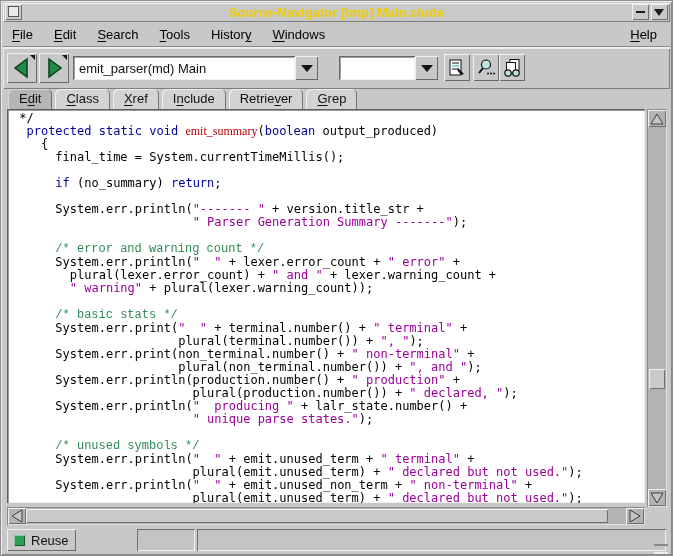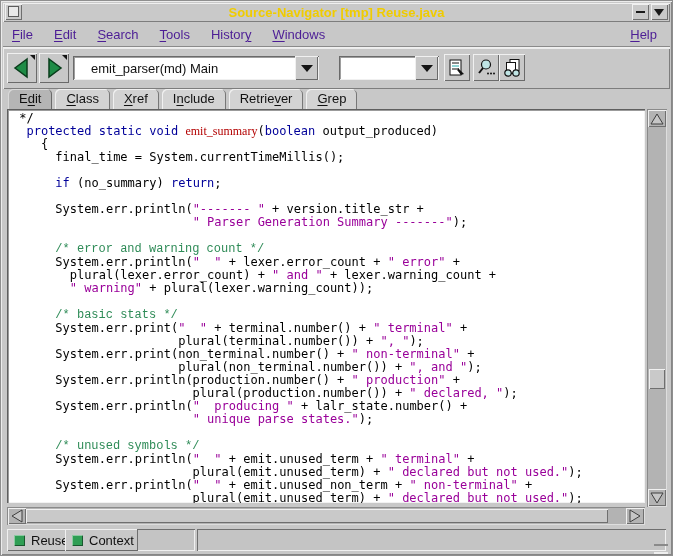--- a/index.html
+++ b/index.html
@@ -18,39 +18,39 @@
     box-shadow:inset 1px 1px 0 #f0f0f0, inset -1px -1px 0 #6f6f6f;}
   .wm-menu{left:2px;}
   .wm-menu .inner{position:absolute;left:3px;top:2px;width:9px;height:9px;background:#e9e9e9;border:1px solid #5c5c5c;}
   .wm-min{right:21px;}
   .wm-min .bar{position:absolute;left:4px;top:7px;width:9px;height:2px;background:#1a1a1a;}
   .wm-max{right:2px;}
   .wm-max .tri{position:absolute;left:3px;top:5px;width:0;height:0;
     border-left:5px solid transparent;border-right:5px solid transparent;border-top:7px solid #1a1a1a;}
 
   
-  .menubar{position:absolute;left:3px;top:23px;right:3px;height:23px;display:flex;align-items:center;font-size:13px;color:#4c1d95;}
+  .menubar{position:absolute;left:3px;top:23px;right:3px;height:23px;display:flex;align-items:center;font-size:13px;color:#000000;}
   .menu-items{display:flex;}
   .menu-item{padding:2px 9px;margin-right:3px;cursor:default;}
   .menu-help{margin-left:auto;padding:2px 10px;}
   .groove{position:absolute;left:3px;right:3px;top:46px;height:0;
     border-top:1px solid #8a8a8a;border-bottom:1px solid #f0f0f0;}
 
   
   .toolbar{position:absolute;left:3px;top:48px;right:3px;height:41px;background:#c8c8c8;
     box-shadow:inset 1px 1px 0 #ececec, inset -1px -1px 0 #7d7d7d;}
   .tb-btn{position:absolute;background:#c8c8c8;box-shadow:inset 1px 1px 0 #f0f0f0, inset -1px -1px 0 #6a6a6a;
     display:flex;align-items:center;justify-content:center;}
   .nav-btn{top:5px;width:30px;height:30px;}
   .corner-tri{position:absolute;top:2px;right:2px;width:0;height:0;
     border-top:5px solid #141414;border-left:5px solid transparent;}
   .arrow-svg{color:var(--arrow-green,#1e8c46);}
   .combo-entry{position:absolute;top:8px;height:24px;background:#fff;border:0;
     box-shadow:inset 1px 1px 0 #6a6a6a, inset -1px -1px 0 #f0f0f0, inset 2px 2px 0 #9e9e9e;
-    font-family:"Liberation Sans",sans-serif;font-size:13px;padding:0 18px;color:#111;outline:none;}
+    font-family:"Liberation Sans",sans-serif;font-size:13px;padding:0 6px;color:#111;outline:none;}
   .drop-btn{top:8px;width:23px;height:24px;}
   .drop-tri{width:0;height:0;border-left:6px solid transparent;border-right:6px solid transparent;border-top:7px solid #141414;}
   .icon-btn{top:6px;width:26px;height:27px;}
 
   
   .tabbar{position:absolute;left:3px;top:89px;right:3px;height:20px;display:flex;padding-left:5px;font-size:13px;}
   .tab{margin-right:3px;padding:2px 11px 1px;background:#d3d3d3;border-radius:5px 5px 0 0;
     box-shadow:inset 1px 1px 0 #f0f0f0, inset -1px 0 0 #777;cursor:default;color:#111;}
   .tab.selected{background:#b5b5b5;box-shadow:inset 1px 1px 0 #d9d9d9, inset -1px 0 0 #6a6a6a;}
 
@@ -93,21 +93,21 @@
 </style>
 </head>
 <body>
 
 <div class="window">
 
   <div class="titlebar">
     <div class="wm-btn wm-menu">
       <div class="inner"></div>
     </div>
-    <div class="title">Source-Navigator [tmp] Reuse.java</div>
+    <div class="title">Source-Navigator [tmp] Main.clude</div>
     <div class="wm-btn wm-min">
       <div class="bar"></div>
     </div>
     <div class="wm-btn wm-max">
       <div class="tri"></div>
     </div>
   </div>
 
   <div class="menubar">
     <div class="menu-items">
@@ -214,22 +214,18 @@
         <polygon points="1,1 11,7 1,13" fill="#c6c6c6" stroke="#3f3f3f" stroke-width="1"></polygon>
       </svg>
     </div>
   </div>
 
   <div class="statusbar">
     <div class="st-btn" style="left:4px;">
       <div class="led"></div>
       <span>Reuse</span>
     </div>
-    <div class="st-btn" style="left:62px;">
-      <div class="led"></div>
-      <span>Context</span>
-    </div>
     <div class="st-panel" style="left:134px;width:58px;"></div>
     <div class="st-panel" style="left:194px;right:4px;"></div>
   </div>
 
   <div class="grip"></div>
 </div>
 
 </body></html>

